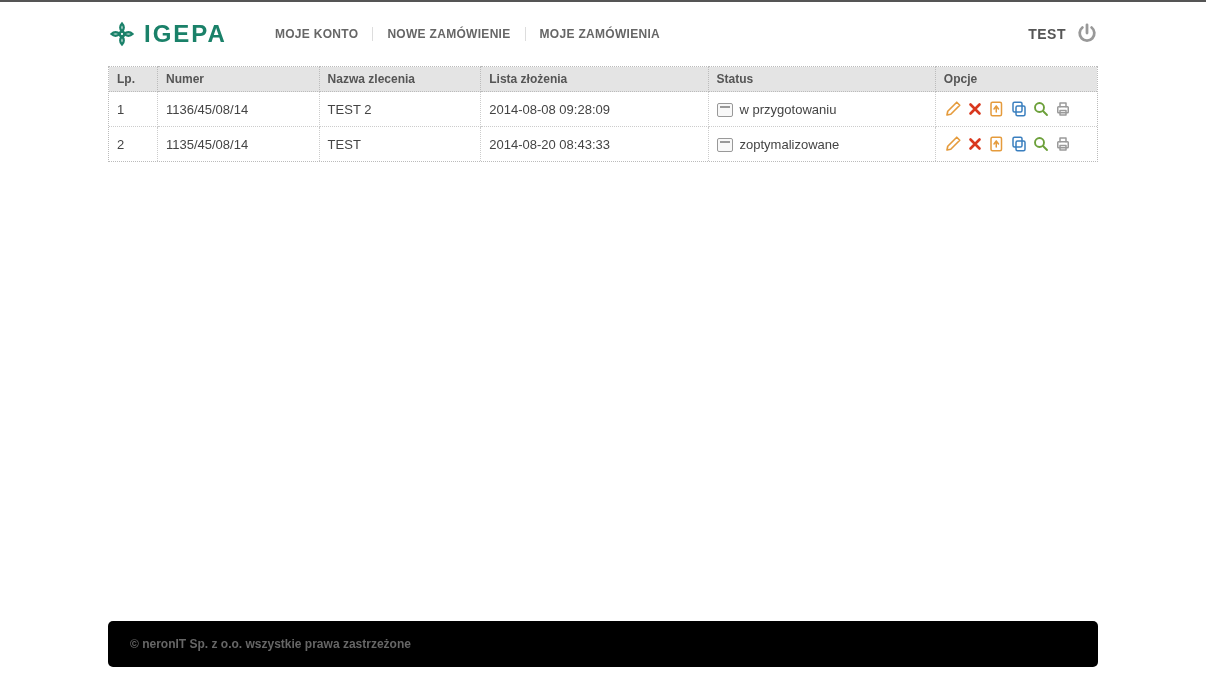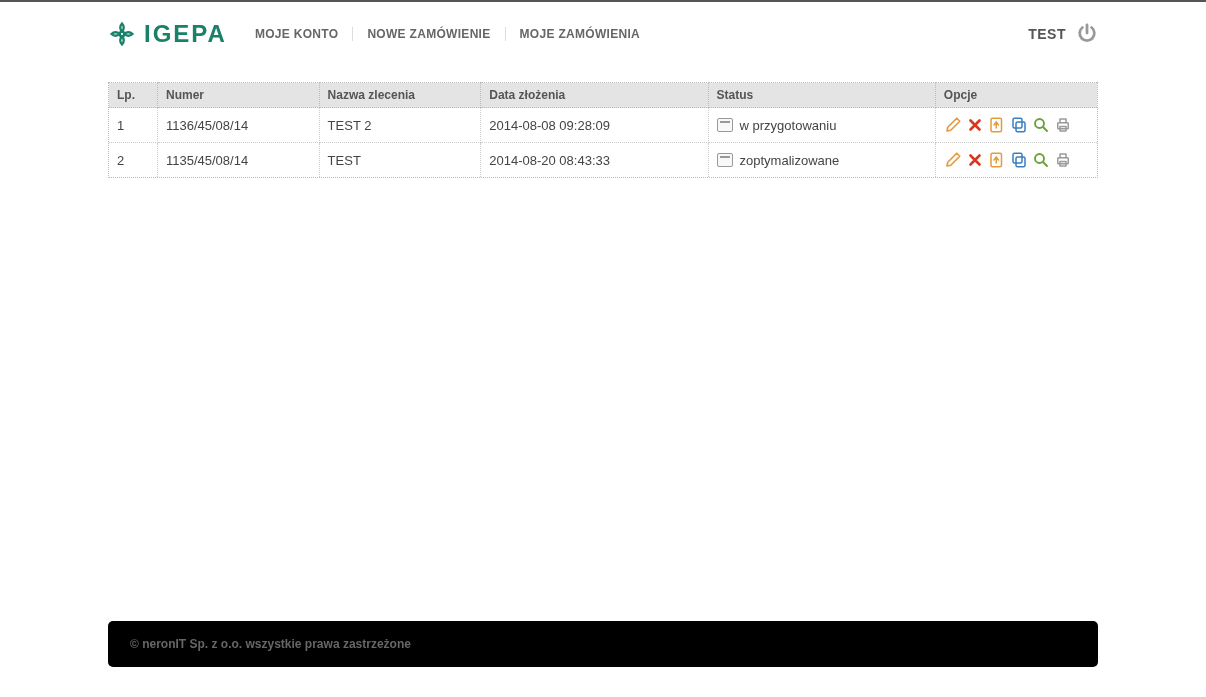--- a/index.html
+++ b/index.html
@@ -33,20 +33,21 @@
       color: #1a8169;
       font-weight: 900;
       font-size: 24px;
       letter-spacing: 2px;
       margin-right: 28px;
     }
     .logo-icon svg { display: block; }
     .nav {
       display: flex;
       align-items: center;
+      margin-left: 20px;
     }
     .nav-item {
       padding: 0 14px;
       font-size: 12px;
       font-weight: bold;
       color: #666;
       border-right: 1px solid #ddd;
       letter-spacing: 0.3px;
       cursor: pointer;
     }
@@ -88,21 +89,21 @@
       position: absolute;
       right: -20px;
       top: -15px;
       width: 140px;
       height: 140px;
       opacity: 0.25;
       color: #fff;
     }
     
     .table-wrap {
-      margin-top: 28px;
+      margin-top: 12px;
       border-left: 1px dotted #bbb;
       border-right: 1px dotted #bbb;
       border-bottom: 1px dotted #bbb;
     }
     table {
       width: 100%;
       border-collapse: collapse;
     }
     thead th {
       background: #e4e4e4;
@@ -127,21 +128,21 @@
     tbody td:last-child { border-right: none; }
     tbody tr:last-child td { border-bottom: none; }
     .col-lp    { width: 48px; }
     .col-num   { width: 160px; }
     .col-nazwa { width: 160px; }
     .col-data  { width: 225px; }
     .col-stat  { width: 225px; }
     .col-opt   { width: 160px; }
     .status-cell {
       display: flex;
-      align-items: flex-start;
+      align-items: flex-end;
       gap: 7px;
     }
     .status-icon {
       width: 16px;
       height: 14px;
       border: 1px solid #999;
       border-radius: 2px;
       position: relative;
       background: #f8f8f8;
     }
@@ -205,21 +206,21 @@
   </div>
 
 
   <div class="table-wrap">
     <table>
       <thead>
         <tr>
           <th class="col-lp">Lp.</th>
           <th class="col-num">Numer</th>
           <th class="col-nazwa">Nazwa zlecenia</th>
-          <th class="col-data">Data złożenia</th>
+          <th class="col-data">Lista złożenia</th>
           <th class="col-stat">Status</th>
           <th class="col-opt">Opcje</th>
         </tr>
       </thead>
       <tbody id="tbody">
           <tr>
     <td>1</td>
     <td>1136/45/08/14</td>
     <td>TEST 2</td>
     <td>2014-08-08 09:28:09</td>

